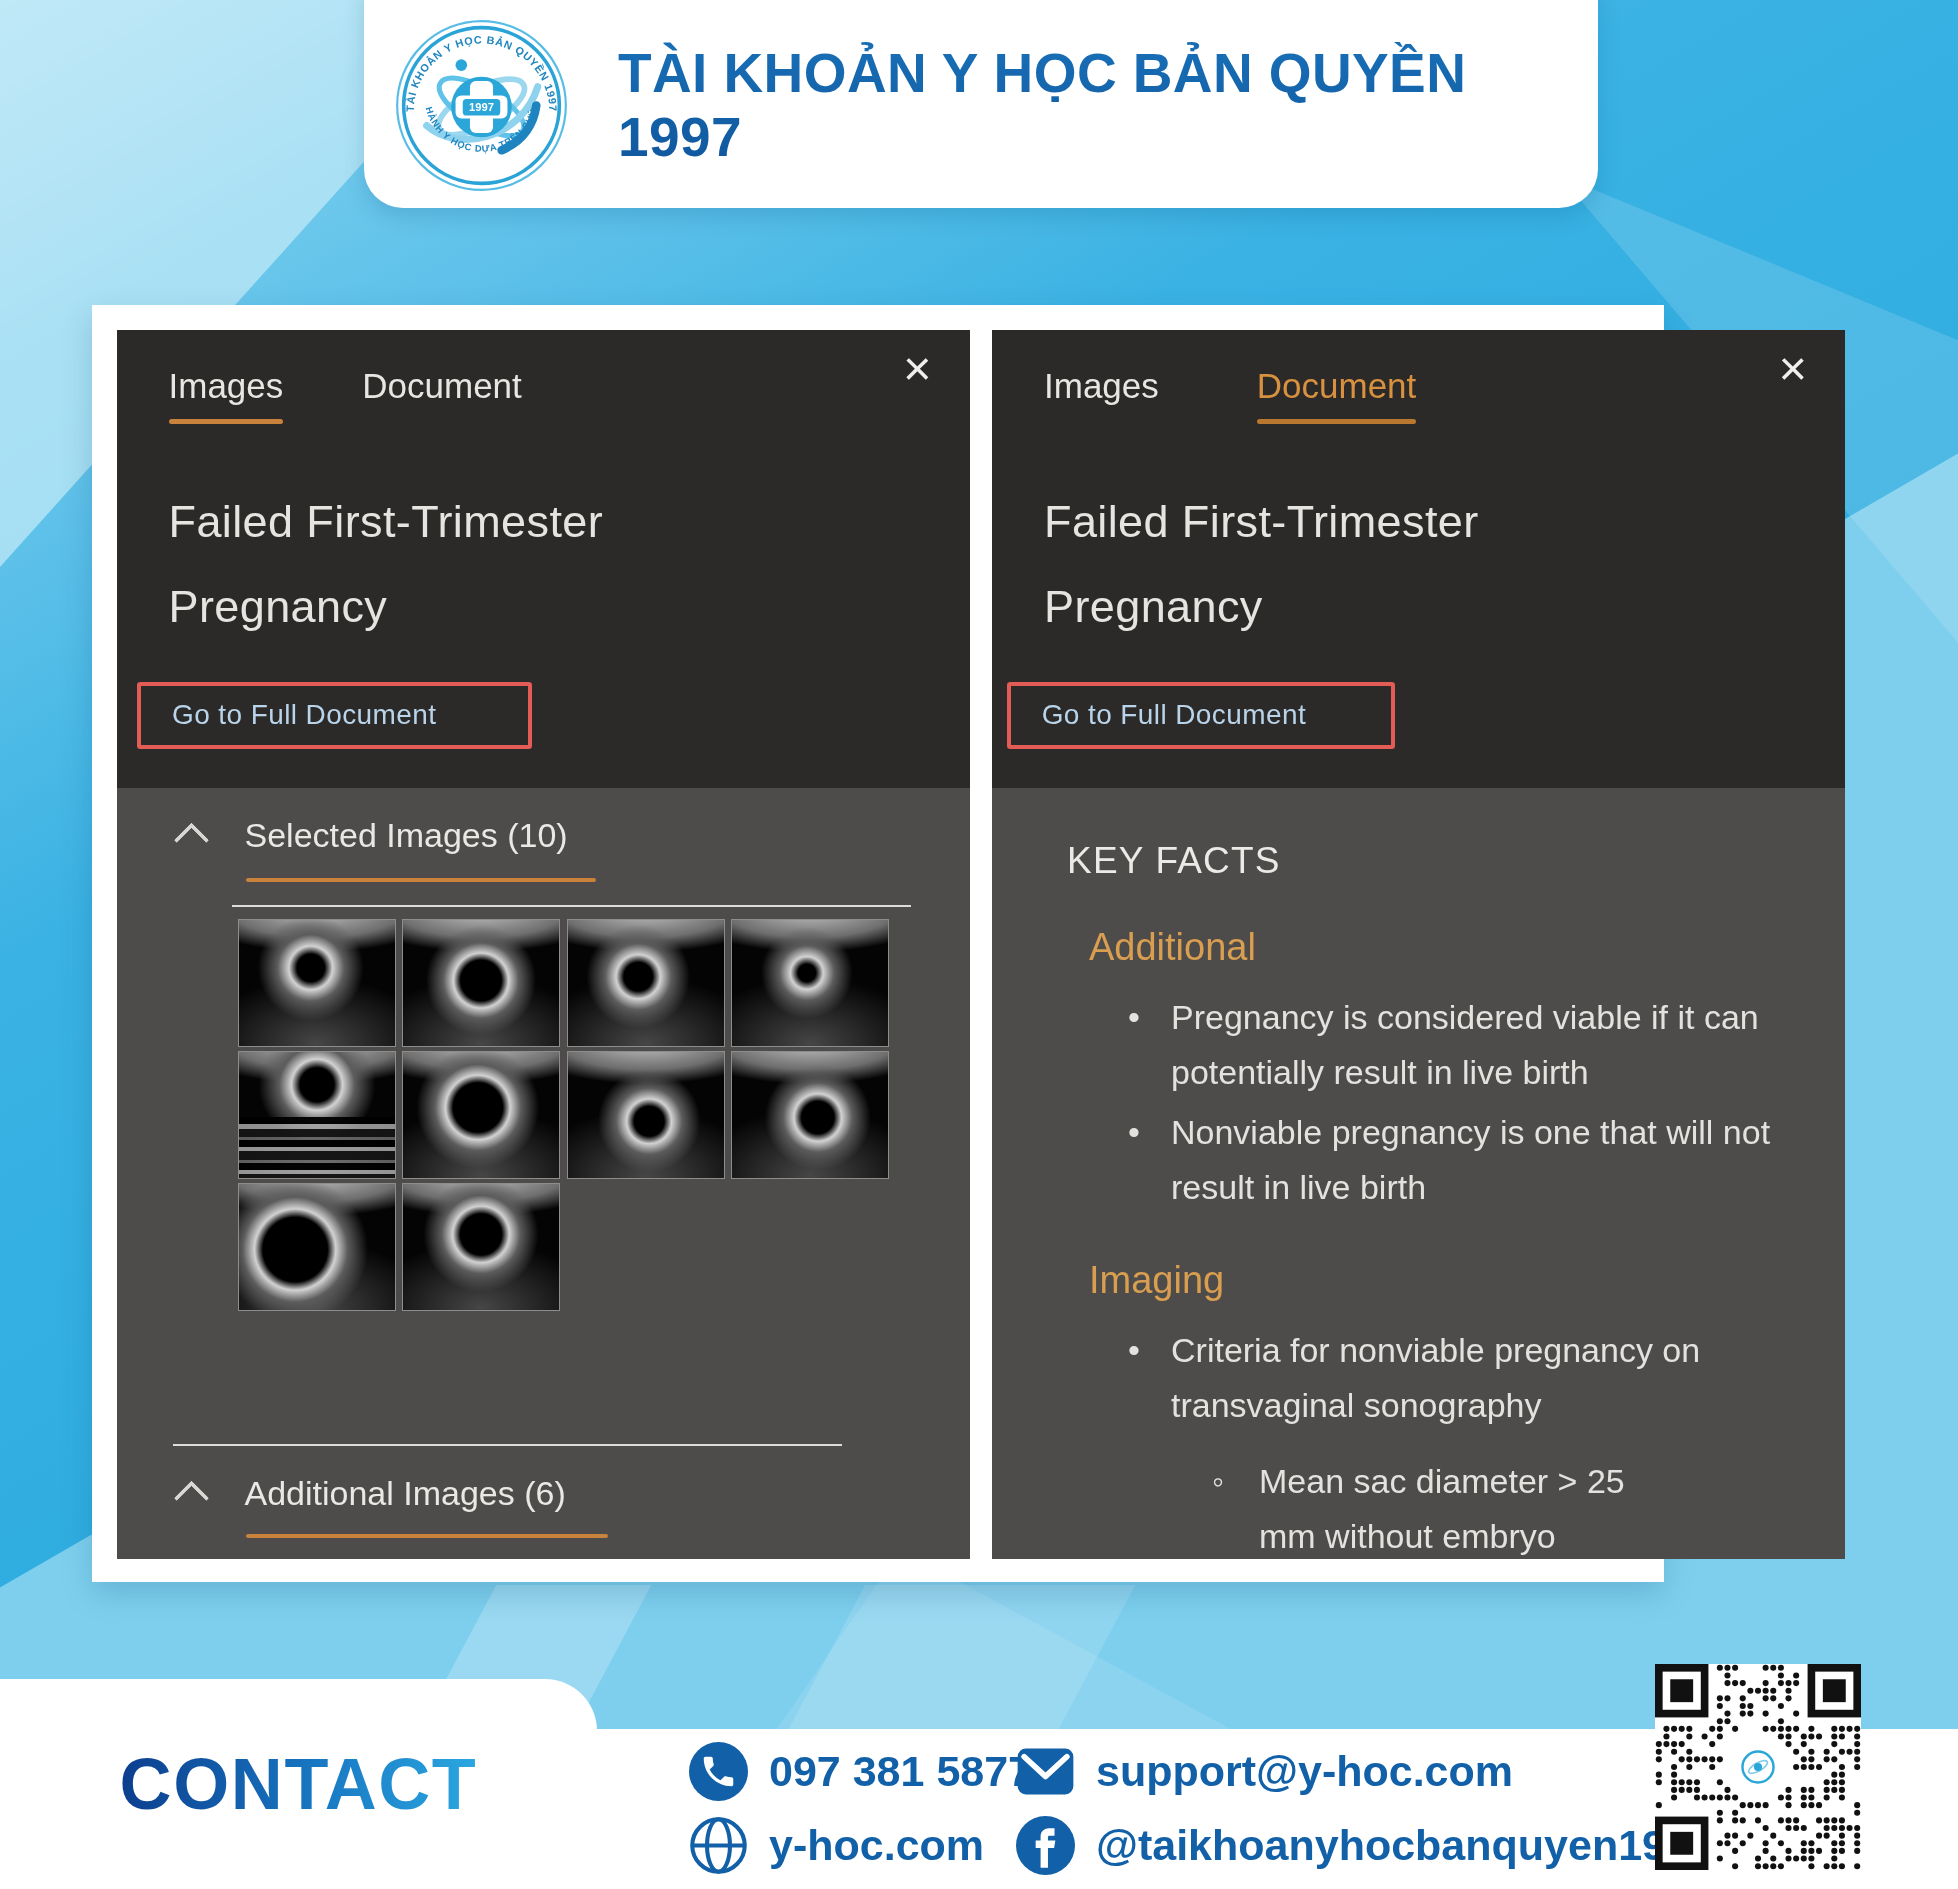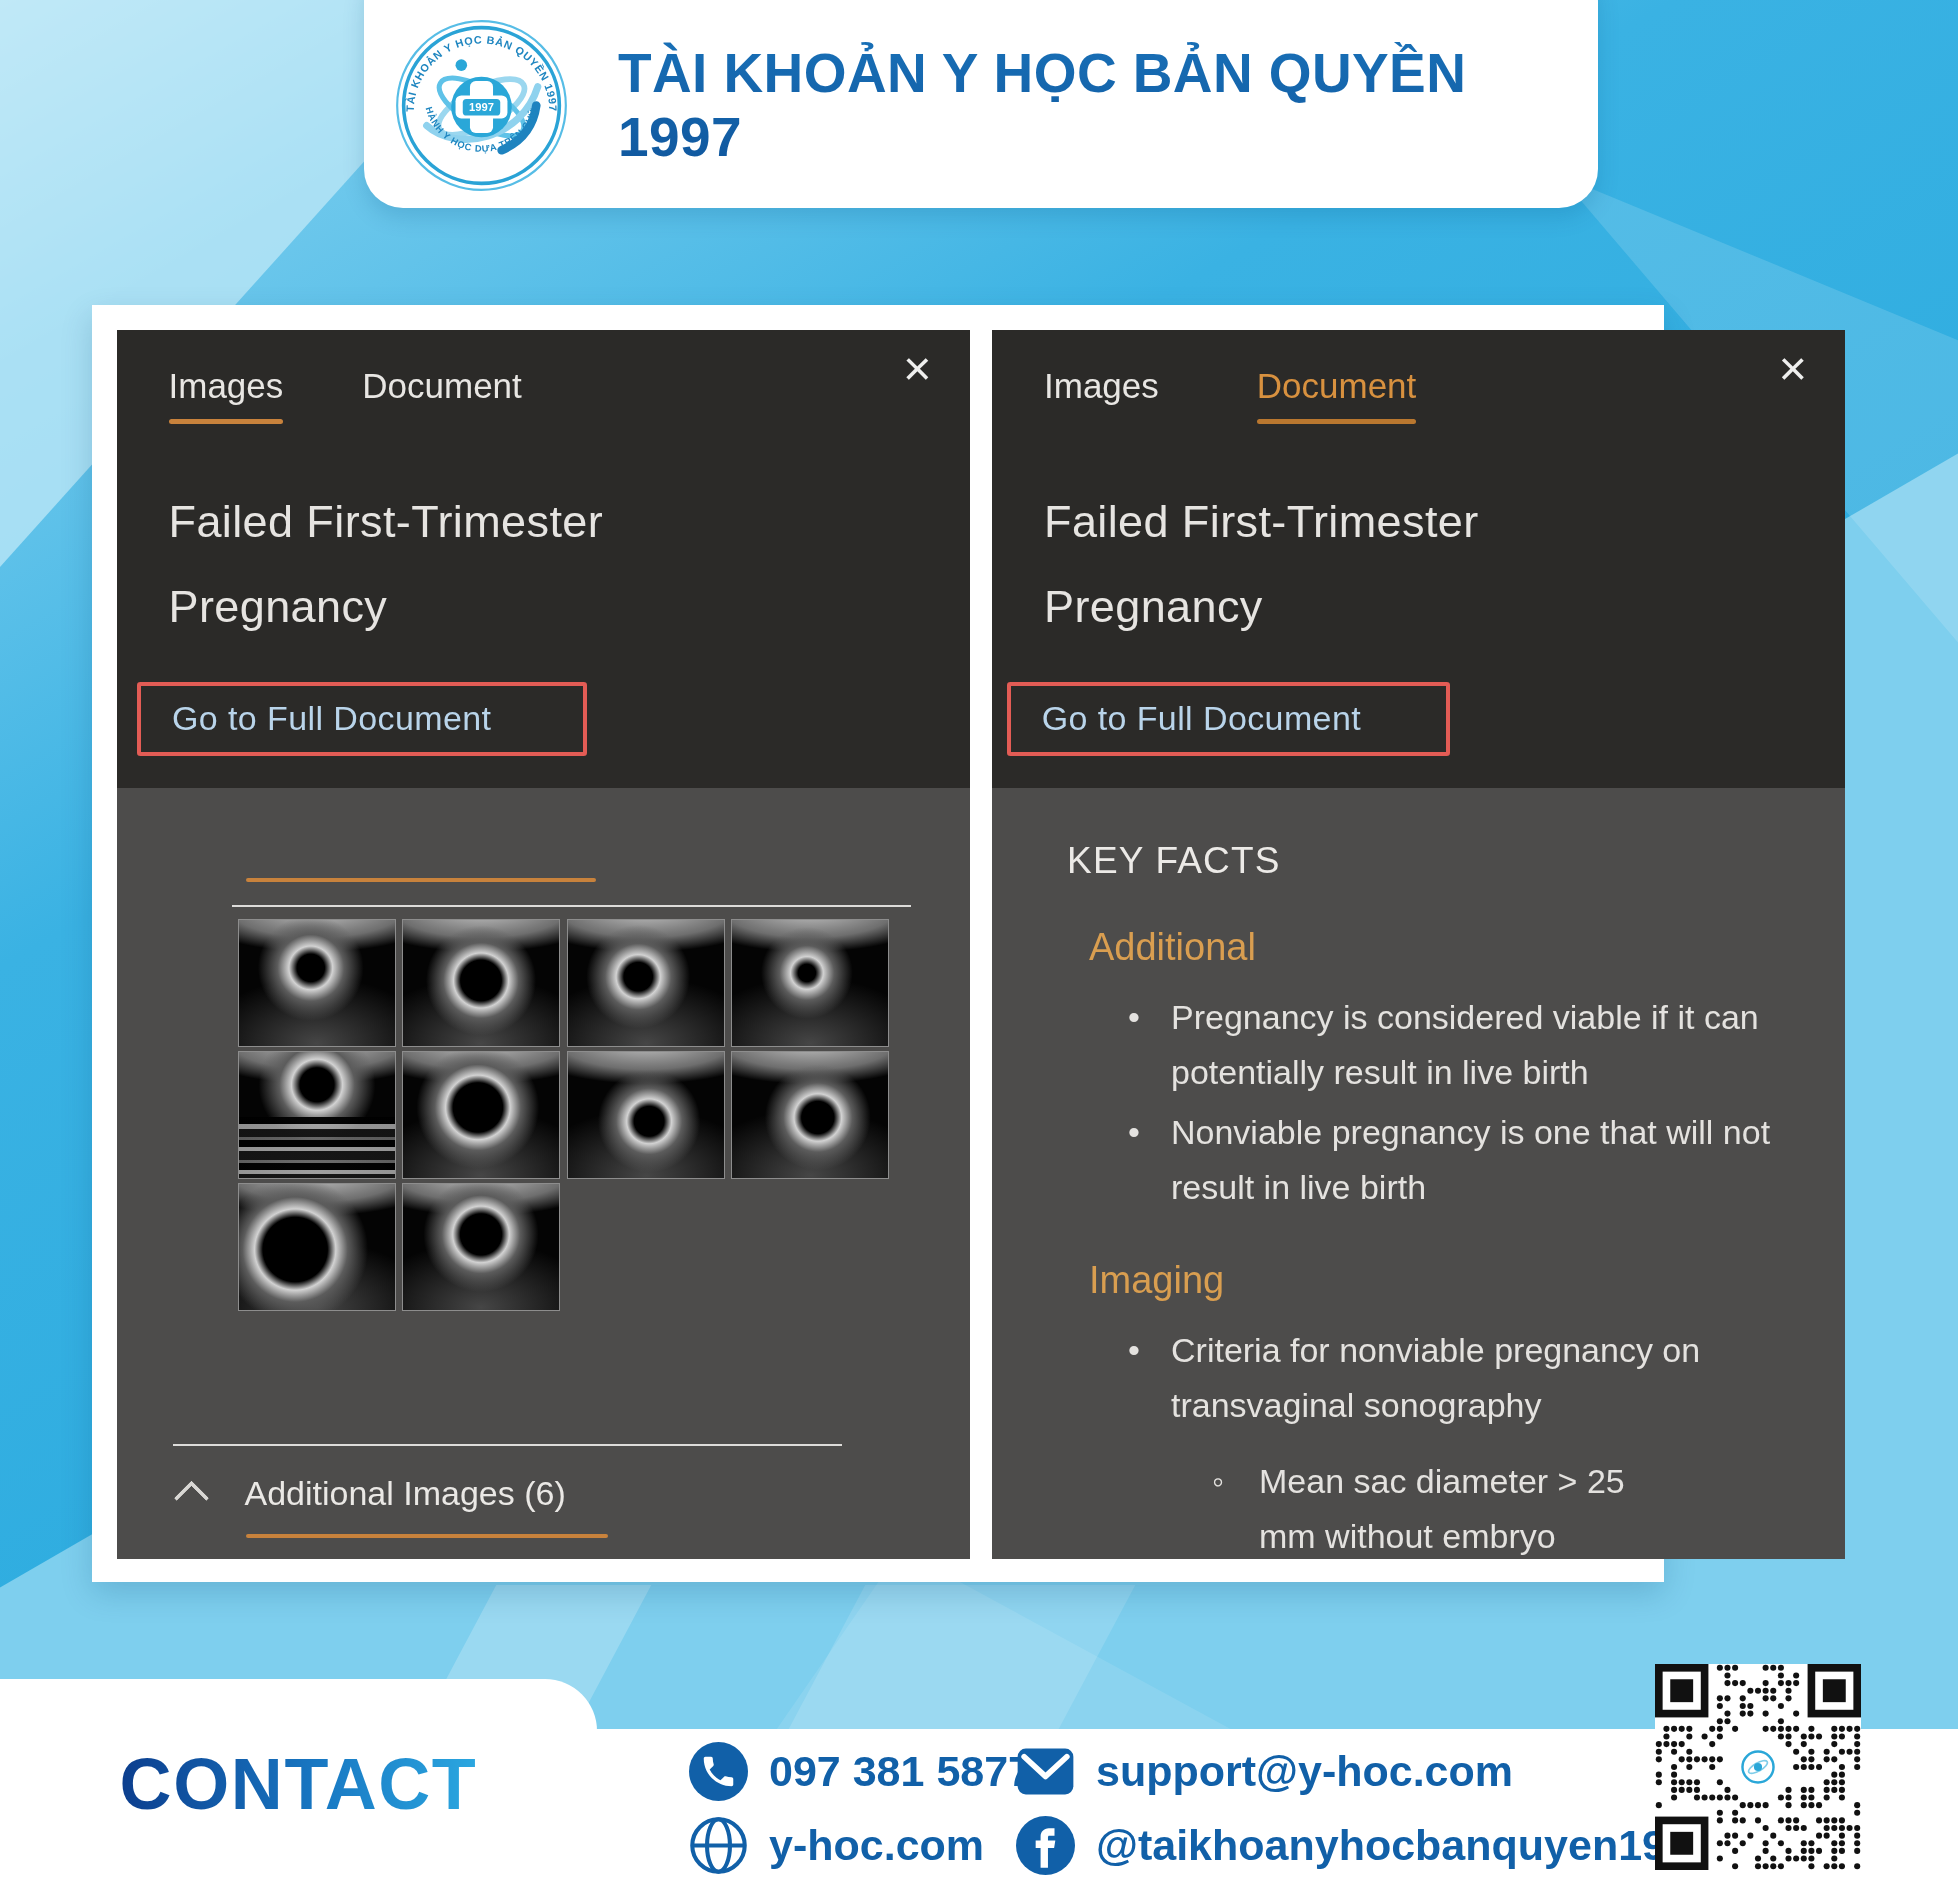--- a/index.html
+++ b/index.html
@@ -38,21 +38,21 @@
   .tab.active .tab-underline{background:#c8823c;}
   .tab.active-orange{color:#d8913f;}
   .tab.active-orange .tab-underline{background:#b9772f;}
   .close{position:absolute;right:38px;top:14.7px;background:none;border:none;font-size:49px;
     color:#efefee;font-weight:300;cursor:pointer;line-height:1;padding:0;}
   .p-title{position:absolute;left:52px;top:149px;font-size:45px;line-height:85px;
     color:#e6e4e1;letter-spacing:0.4px;}
   .annotation{position:absolute;left:20.5px;top:352px;border:4.9px solid #e35c55;border-radius:3.3px;
     padding:13px 92px 14.7px 31px;}
   .panel.right .annotation{left:14.7px;padding-right:85px;}
-  .golink{font-size:34px;color:#b9d4ea;letter-spacing:0.4px;text-decoration:none;cursor:pointer;}
+  .golink{font-size:28px;color:#b9d4ea;letter-spacing:0.4px;text-decoration:none;cursor:pointer;}
   .p-body{position:absolute;left:0;top:458px;right:0;bottom:0;background:#4d4c4b;}
   
   .sec-row{position:absolute;display:flex;align-items:center;gap:41px;left:62px;cursor:pointer;}
   .sec-row.r1{top:28px;}
   .sec-row.r2{top:686px;}
   .chev{display:inline-block;width:21px;height:21px;border-left:4.9px solid #d9d7d4;border-top:4.9px solid #d9d7d4;
     transform:rotate(45deg) translate(3.3px,3.3px);border-radius:1.6px;}
   .sec-label{font-size:34px;color:#eae8e5;}
   .sec-underline{position:absolute;height:4.9px;background:#c8823c;border-radius:2.5px;left:129px;}
   .u1{top:90px;width:350px;}
@@ -165,20 +165,24 @@
         <button class="close">×</button>
         <div class="p-title">
           <span>Failed First-Trimester</span><br>
           <span>Pregnancy</span>
         </div>
         <div class="annotation">
           <a class="golink">Go to Full Document</a>
         </div>
       </div>
       <div class="p-body">
+        <div class="sec-row r1">
+          <i class="chev"></i>
+          <span class="sec-label">Selected Images (10)</span>
+        </div>
         <div class="sec-underline u1"></div>
         <div class="rule rule1"></div>
         <div class="grid">
           <div class="thumb"></div>
           <div class="thumb"></div>
           <div class="thumb"></div>
           <div class="thumb"></div>
           <div class="thumb"></div>
           <div class="thumb"></div>
           <div class="thumb"></div>

